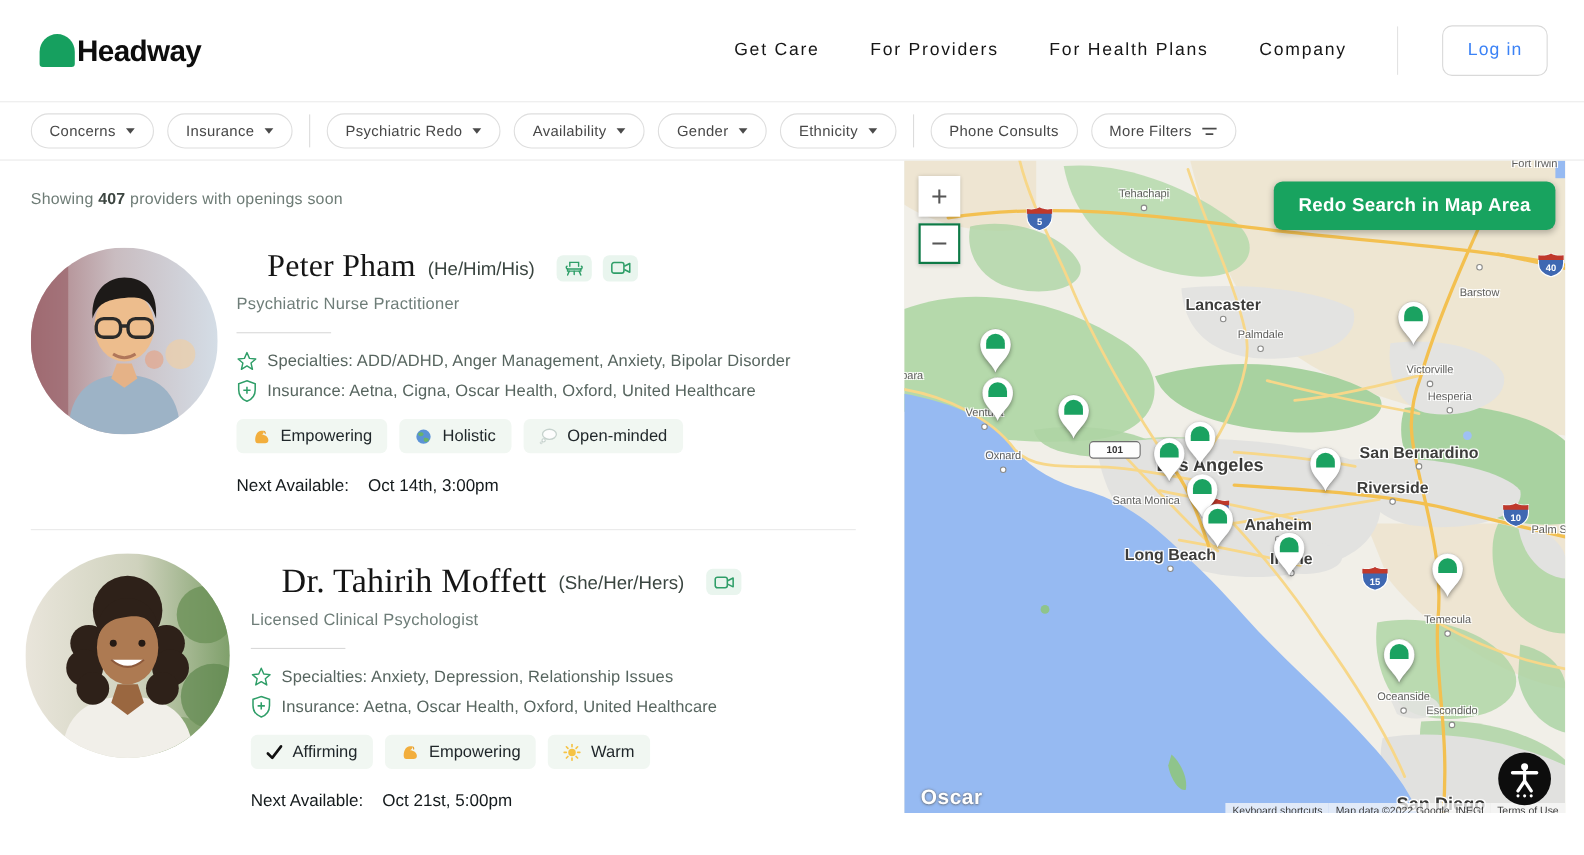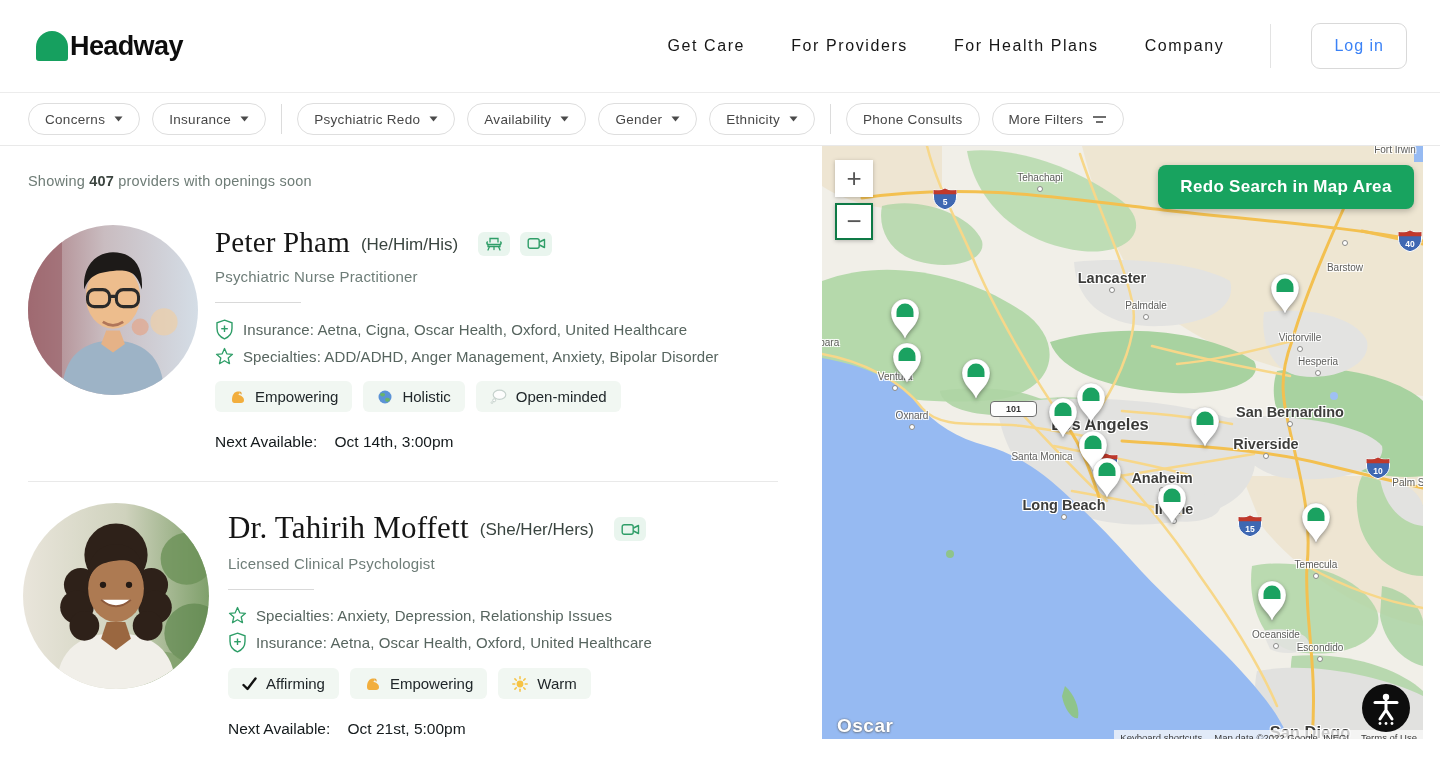--- a/index.html
+++ b/index.html
@@ -33,21 +33,21 @@
   .results { position:absolute; left:0; top:147px; width:806px; height:630px;
     padding:26px 0 0 28px; background:#fff; overflow:hidden; }
   .summary { font-size:14.5px; color:#6e7c76; letter-spacing:0.2px; }
   .summary b { color:#3c4540; font-weight:700; }
 
   .card { display:flex; margin-top:36px; }
   .avatar { border-radius:50%; overflow:hidden; flex:0 0 auto; cursor:pointer; }
   .av1 { width:170px; height:170px; }
   .av2 { width:186px; height:186px; margin-top:-6px; }
   .info { margin-left:17px; padding-top:1px; }
-  .name-row { display:flex; align-items:center; }
+  .name-row { display:flex; align-items:center;margin-left:28px; }
   .pname { font-family:"Liberation Serif", serif; font-size:29px; color:#151515;
     letter-spacing:0.2px; cursor:pointer; }
   .name2 .pname { font-size:31px; }
   .pronouns { font-size:17px; color:#39443f; margin-left:11px; padding-top:4px; }
   .badges { display:flex; gap:10px; margin-left:20px; padding-top:2px; }
   .badge { width:32px; height:24px; background:#e9f5ee; border-radius:6px;
     display:flex; align-items:center; justify-content:center; }
   .ptitle { font-size:15px; color:#6e7d78; margin-top:9px; letter-spacing:0.2px; }
   .mini-div { width:86px; height:1px; background:#d9d9d9; margin:17px 0 16px; }
   .attr-row { display:flex; align-items:center; gap:9px; font-size:15px;
@@ -205,32 +205,32 @@
               <svg width="19" height="13" viewBox="0 0 19 13">
                 <rect x="1.2" y="1.7" width="11" height="9.6" rx="2" fill="none" stroke="#2f9e68" stroke-width="1.4"></rect>
                 <path d="M12.5,5 L17.5,2.5 V10.5 L12.5,8" fill="none" stroke="#2f9e68" stroke-width="1.4" stroke-linejoin="round"></path>
               </svg>
             </span>
           </span>
       </div>
       <div class="ptitle">Psychiatric Nurse Practitioner</div>
       <div class="mini-div"></div>
       <div class="attr-row">
+        <svg width="19" height="19" viewBox="0 0 19 19">
+          <path d="M9.5,1.5 L11.8,6.8 L17.5,7.3 L13.2,11 L14.5,16.7 L9.5,13.7 L4.5,16.7 L5.8,11 L1.5,7.3 L7.2,6.8 Z" fill="none" stroke="#2f9e68" stroke-width="1.3" stroke-linejoin="round"></path>
+        </svg>
+        <span>Specialties: ADD/ADHD, Anger Management, Anxiety, Bipolar Disorder</span>
+      </div>
+      <div class="attr-row">
         <svg width="19" height="21" viewBox="0 0 19 21">
           <path d="M9.5,1.2 L17,3.8 V9.3 C17,14.5 13.8,18.2 9.5,19.8 C5.2,18.2 2,14.5 2,9.3 V3.8 Z" fill="none" stroke="#2f9e68" stroke-width="1.4"></path>
           <line x1="9.5" y1="6.5" x2="9.5" y2="13" stroke="#2f9e68" stroke-width="1.4"></line>
           <line x1="6.2" y1="9.7" x2="12.8" y2="9.7" stroke="#2f9e68" stroke-width="1.4"></line>
         </svg>
         <span>Insurance: Aetna, Cigna, Oscar Health, Oxford, United Healthcare</span>
-      </div>
-      <div class="attr-row">
-        <svg width="19" height="19" viewBox="0 0 19 19">
-          <path d="M9.5,1.5 L11.8,6.8 L17.5,7.3 L13.2,11 L14.5,16.7 L9.5,13.7 L4.5,16.7 L5.8,11 L1.5,7.3 L7.2,6.8 Z" fill="none" stroke="#2f9e68" stroke-width="1.3" stroke-linejoin="round"></path>
-        </svg>
-        <span>Specialties: ADD/ADHD, Anger Management, Anxiety, Bipolar Disorder</span>
       </div>
       <div class="tags">
           <span class="tag">
             <svg width="17" height="16" viewBox="0 0 17 16">
               <path d="M3,11 C3,6 5.5,2.5 8.5,2.5 L11,2.5 C11,4.5 10,5.8 8.5,6 C12,6 15,8 15,11.3 C15,13 13.8,14 12,14 L5.4,14 C3.9,14 3,12.8 3,11 Z" fill="#f2ae3d"></path>
               <path d="M11,2.5 C12.5,3 13,4.5 12.3,5.8 C11.5,5 11,4 11,2.5 Z" fill="#e29a2b"></path>
             </svg>
             <span>Empowering</span>
           </span>
           <span class="tag">

